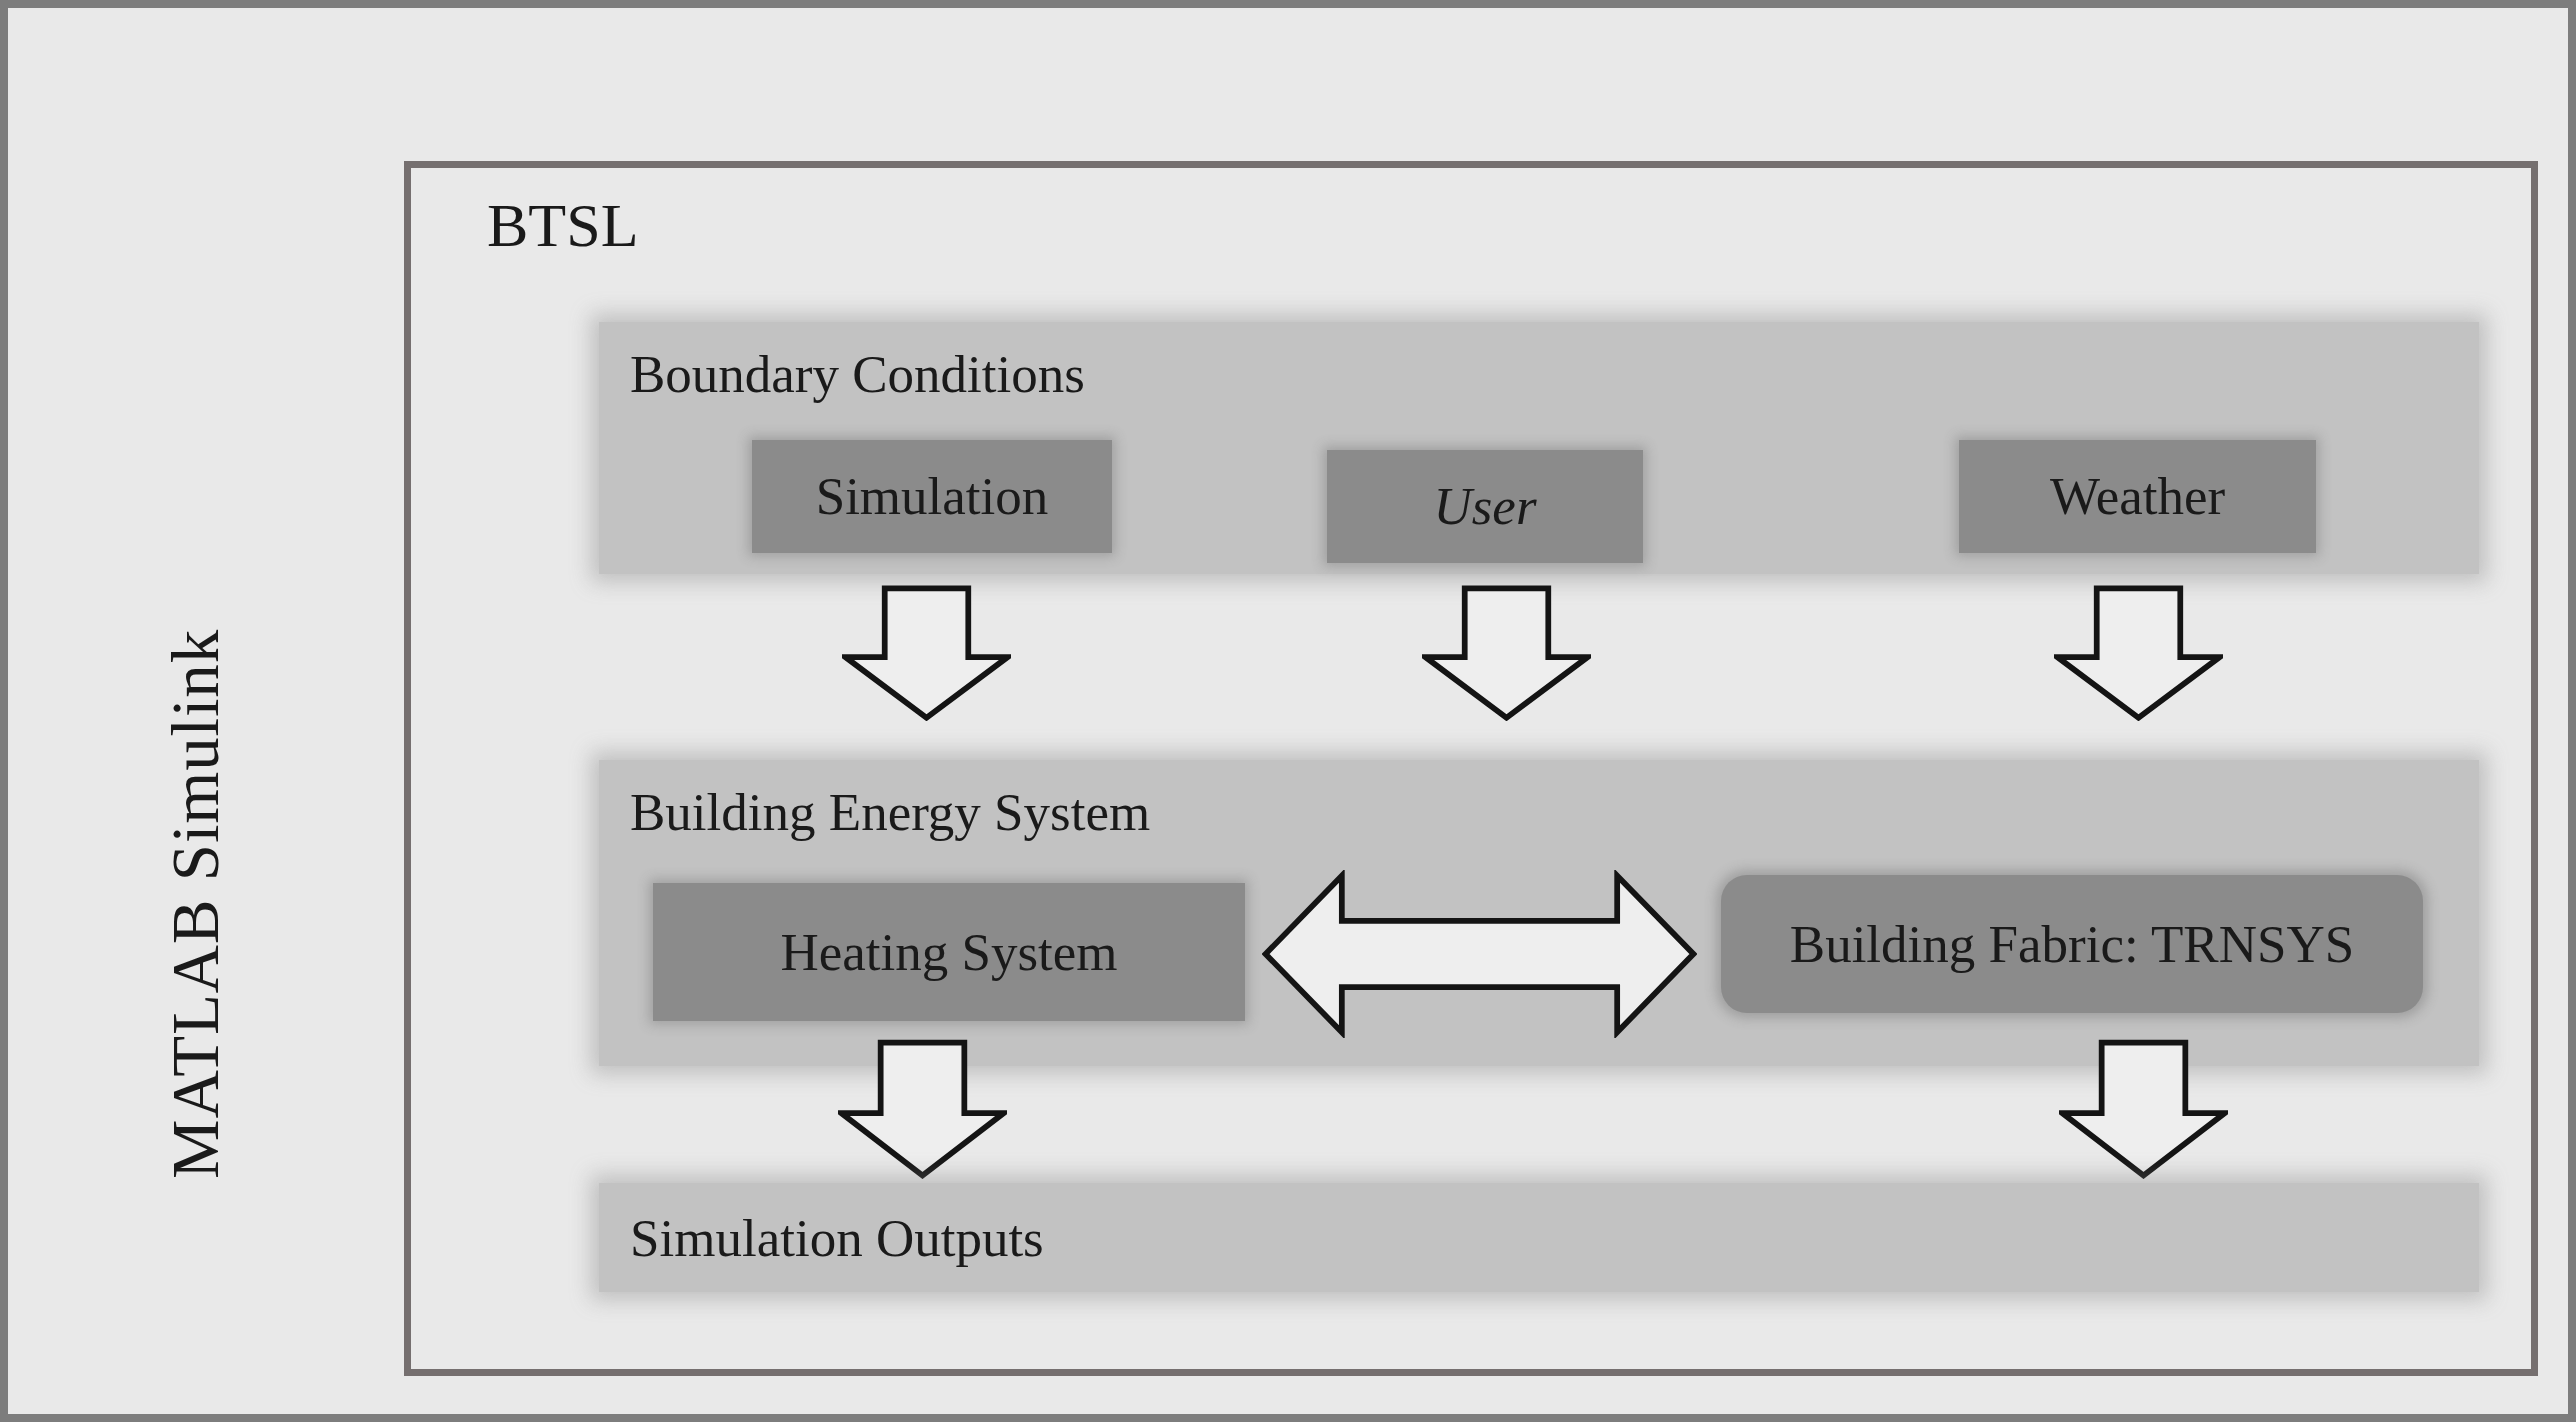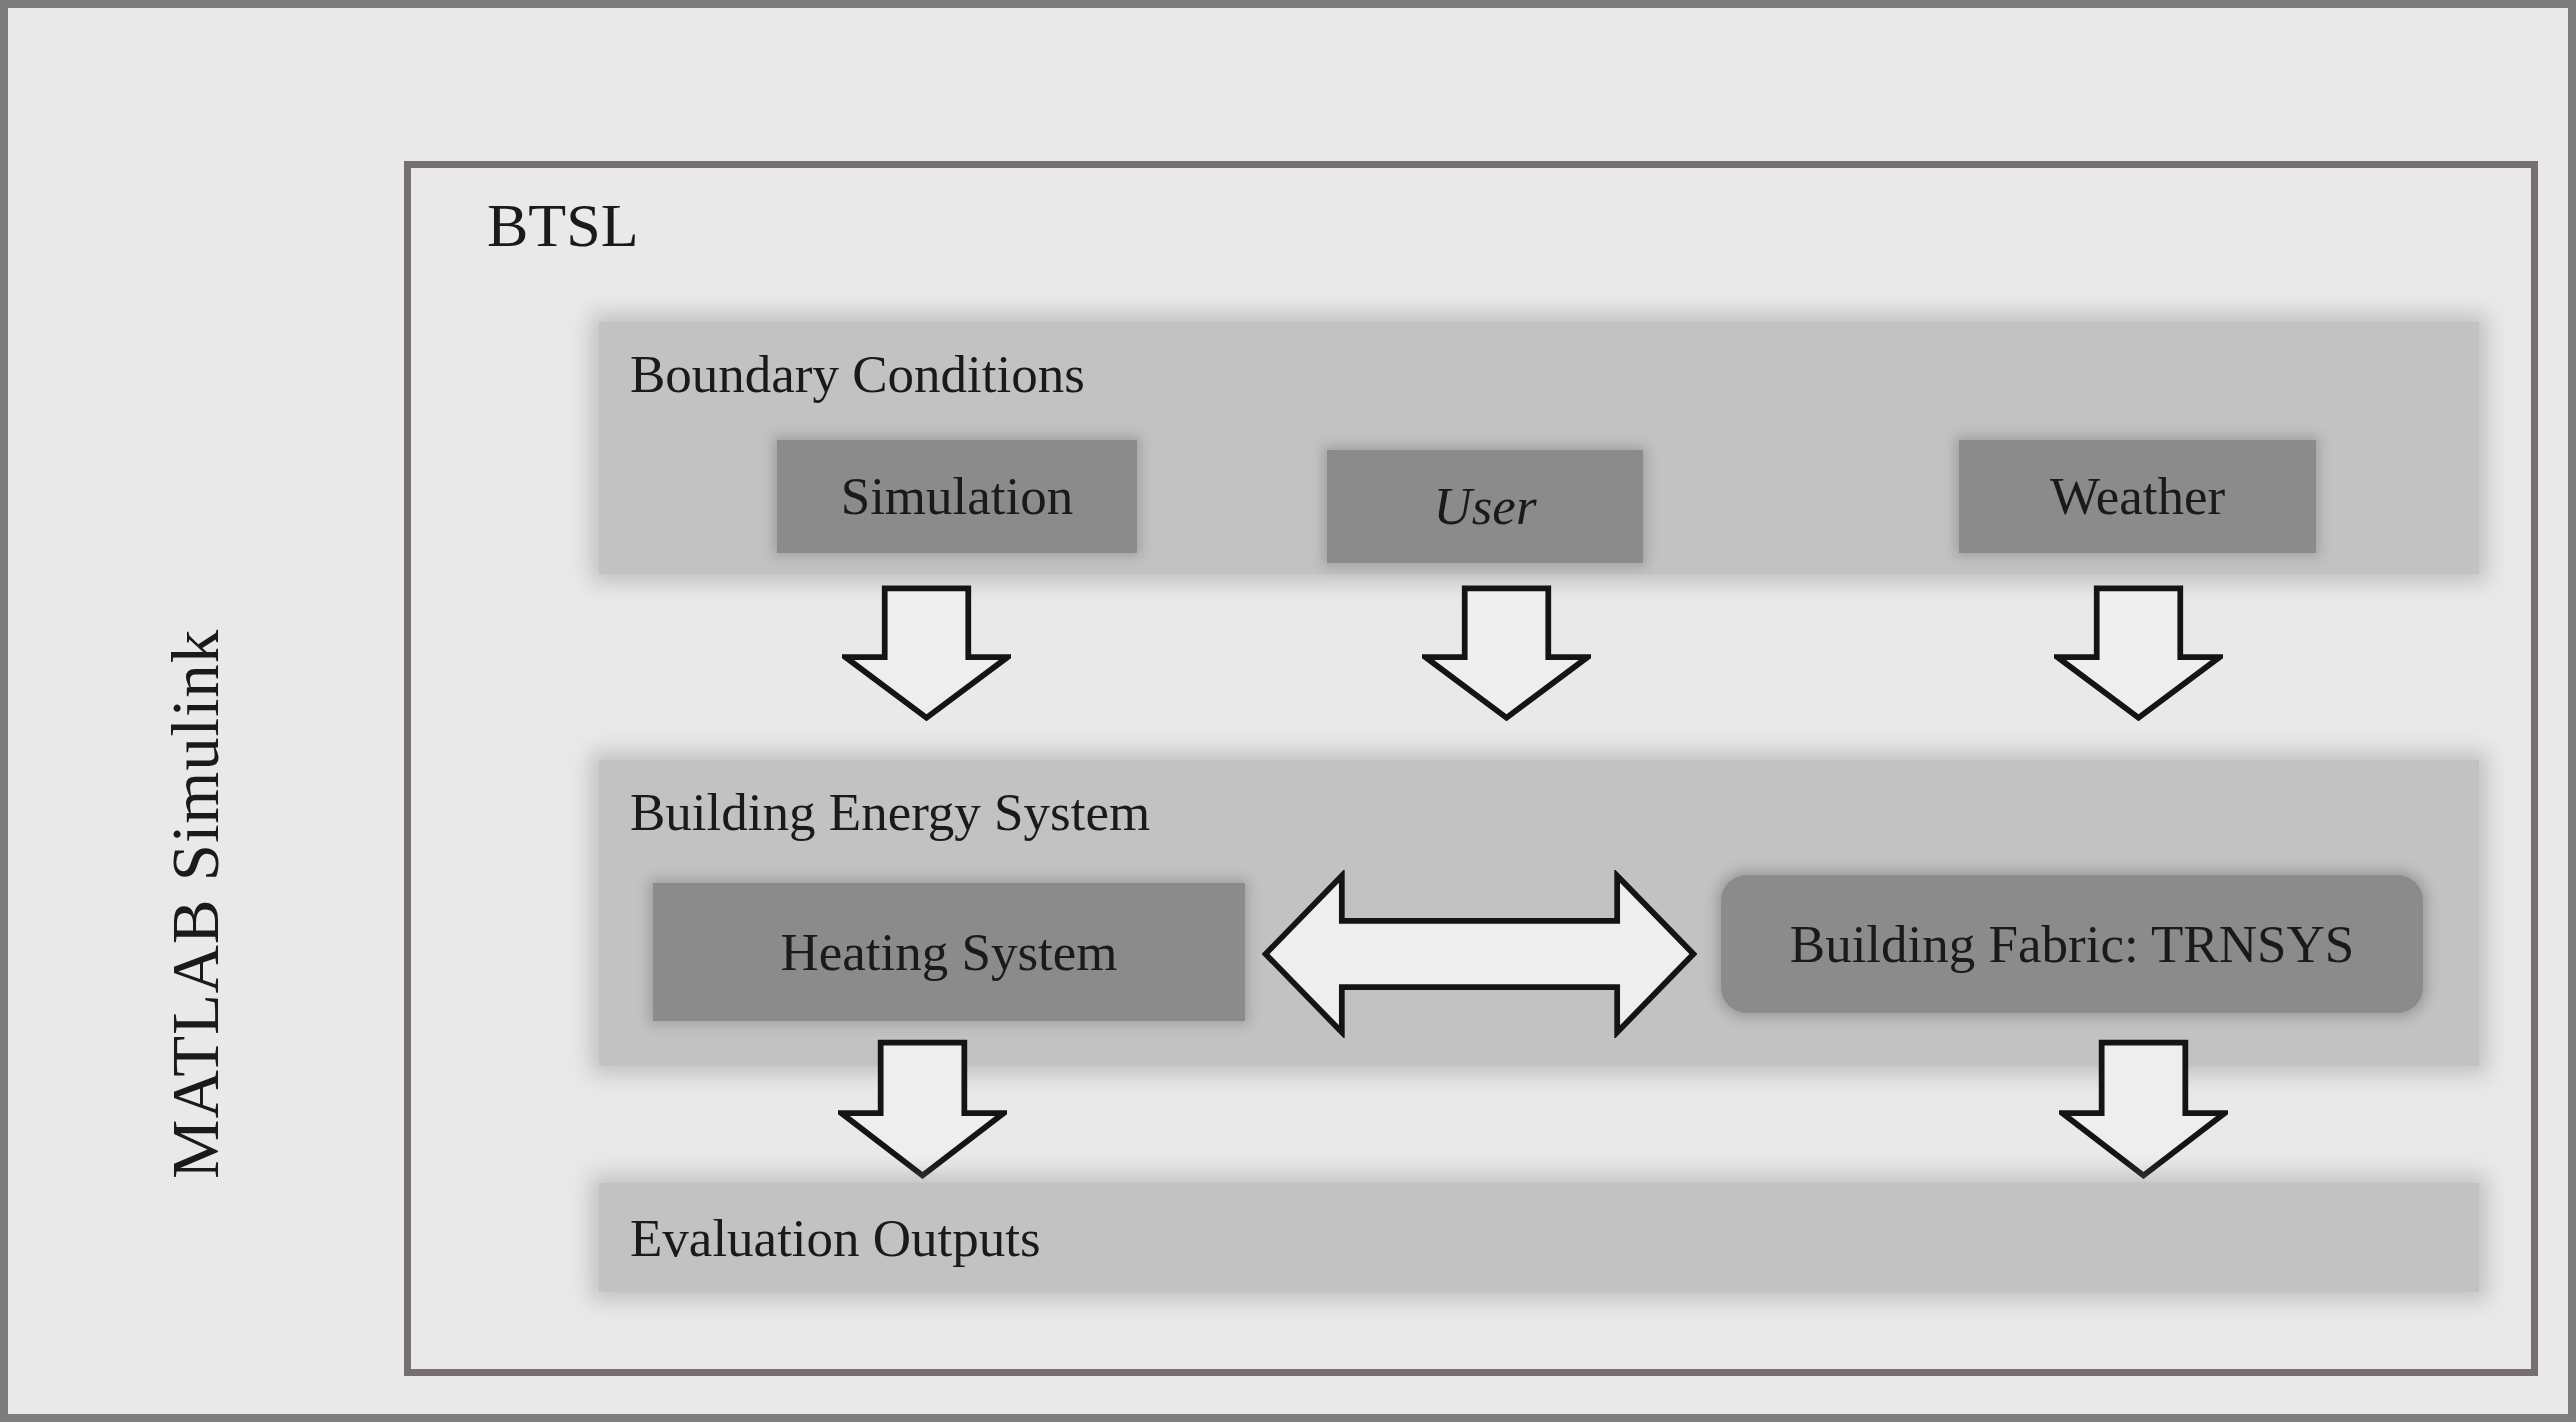--- a/index.html
+++ b/index.html
@@ -33,21 +33,21 @@
   .band-2{top:592px; height:306px;}
   .band-3{top:1015px; height:109px;}
   .band-title{position:absolute; left:31px; top:26px; font-size:53px; line-height:1; white-space:nowrap;}
   .band-3 .band-title{top:50%; transform:translateY(-50%);}
   .node{
     position:absolute; background:var(--node-fill);
     box-shadow:0 0 11.5px 4.1px rgba(80,80,80,0.30);
     display:flex; align-items:center; justify-content:center;
     font-size:53px; line-height:1; white-space:nowrap;
   }
-  .node-simulation{left:153px; top:118px; width:360px; height:113px;margin-left:25px;}
+  .node-simulation{left:153px; top:118px; width:360px; height:113px;}
   .node-user{left:728px; top:128px; width:316px; height:113px;font-style:italic;}
   .node-weather{left:1360px; top:118px; width:357px; height:113px;}
   .node-heating{left:54px; top:123px; width:592px; height:138px;}
   .node-fabric{left:1122px; top:115px; width:702px; height:138px;border-radius:26px;}
   .arrow{position:absolute;}
   .arrow svg{display:block;}
   .block-arrow{fill:var(--arrow-fill); stroke:var(--arrow-stroke); stroke-width:7; stroke-linejoin:miter;}
   .down-1a{left:431px; top:417px;}
   .down-1b{left:1011px; top:417px;}
   .down-1c{left:1643px; top:417px;}
@@ -105,18 +105,18 @@
           <polygon class="block-arrow" points="52,4 154,4 154,90 202,90 103,166 4,90 52,90"></polygon>
         </svg>
     </div>
     <div class="arrow down-2b">
       <svg width="169" height="140" viewBox="0 0 206 170">
           <polygon class="block-arrow" points="52,4 154,4 154,90 202,90 103,166 4,90 52,90"></polygon>
         </svg>
     </div>
 
     <div class="band band-3">
-      <div class="band-title">Evaluation Outputs</div>
+      <div class="band-title">Simulation Outputs</div>
     </div>
 
   </div>
 </div>
 
 
 </body></html>

